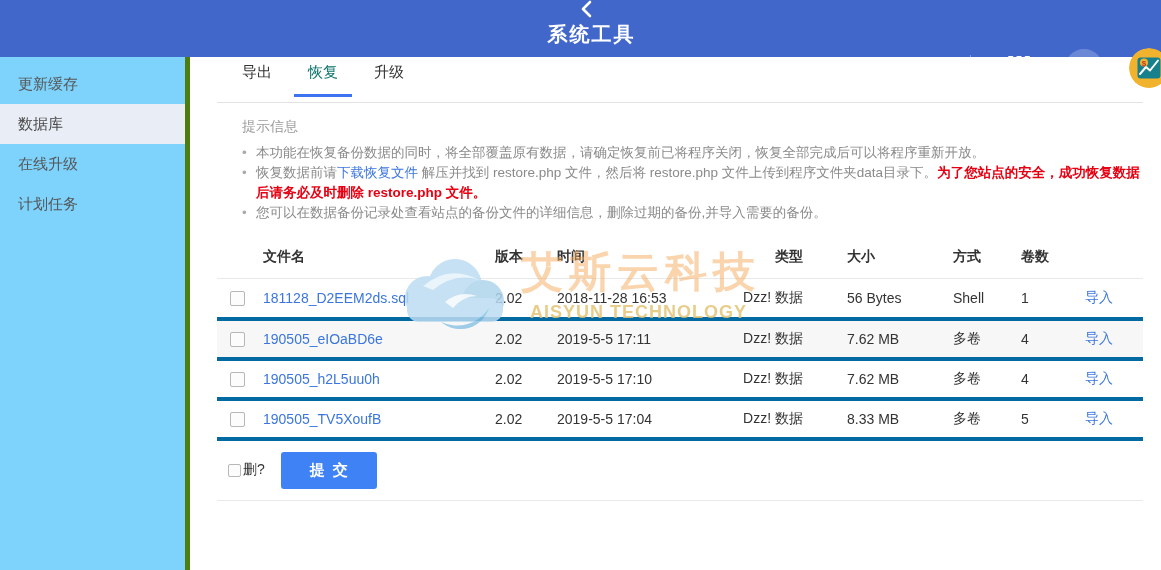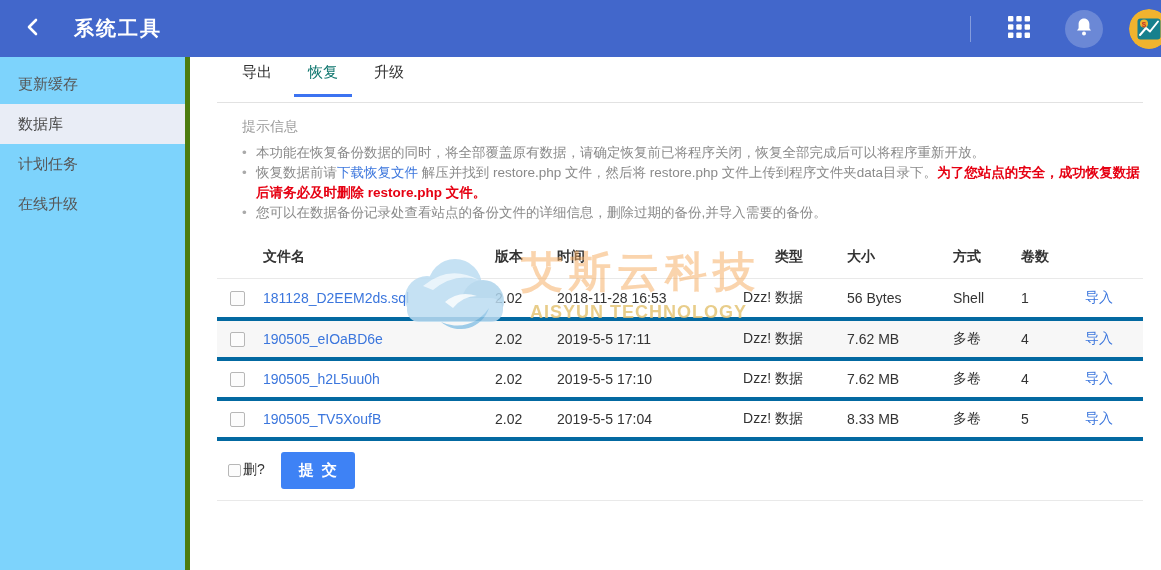--- a/index.html
+++ b/index.html
@@ -1,21 +1,21 @@
 <!DOCTYPE html>
 <html><head>
 <meta charset="utf-8">
 <style>
   * { margin:0; padding:0; box-sizing:border-box; }
   html,body { width:1161px; height:570px; }
   body { font-family:"Liberation Sans","DejaVu Sans",sans-serif; background:#fff; }
   .app { position:relative; width:1161px; height:570px; overflow:hidden; background:#fff; }
 
   
-  .header { position:absolute; top:0; left:0; right:0; height:57px; background:#4267cb; display:flex; align-items:center; z-index:4; }
+  .header { position:absolute; top:0; left:0; right:0; height:57px; background:#4267cb; display:flex; align-items:center; z-index:4;flex-direction:column; }
   .back-btn { width:40px; height:40px; margin-left:12px; background:transparent; border:none; cursor:pointer; display:flex; align-items:center; justify-content:center; }
   .app-title { color:#fff; font-size:20px; font-weight:bold; letter-spacing:2px; margin-left:22px; }
   .header-right { margin-left:auto; display:flex; align-items:center; }
   .header-divider { width:1px; height:26px; background:rgba(255,255,255,0.35); margin-right:28px; }
   .icon-btn { width:40px; height:40px; border:none; background:transparent; cursor:pointer; display:flex; align-items:center; justify-content:center; }
   .bell-wrap { width:38px; height:38px; border-radius:50%; background:rgba(255,255,255,0.22); display:flex; align-items:center; justify-content:center; margin-left:26px; cursor:pointer; border:none; }
   .avatar { width:40px; height:40px; border-radius:50%; margin-left:26px; margin-right:-8px; overflow:hidden; flex:none; cursor:pointer; border:none; padding:0; background:transparent; }
 
   
   .sidebar { position:absolute; top:41px; left:0; bottom:0; width:190px; background:#7dd3fc; border-right:5px solid #4d7c0f; border-top:1px solid #eee; padding-top:22px; }
@@ -45,21 +45,21 @@
   .col-check { padding-left:13px; }
   .col-type  { text-align:right; padding-right:44px; }
   .col-action{ text-align:right; padding-right:30px; }
   tr.highlighted td { background:#f7f7f7; }
   .file-link, .import-link { color:#3b76dd; text-decoration:none; cursor:pointer; }
   input[type="checkbox"] { appearance:none; -webkit-appearance:none; width:15px; height:15px; border:1px solid #b7b7b7; border-radius:2px; background:#fcfcfc; cursor:pointer; vertical-align:middle; }
 
   .table-footer { display:flex; align-items:center; margin-top:11px; padding-left:11px; }
   .del-check { width:13px !important; height:13px !important; }
   .del-label { font-size:14px; color:#333; margin-left:2px; }
-  .submit-btn { width:74px; height:37px; margin-left:16px; background:#3e82f5; border:none; border-radius:3px; color:#fff; font-size:15px; font-weight:bold; letter-spacing:8px; padding-left:8px; cursor:pointer; font-family:inherit; }
+  .submit-btn { width:96px; height:37px; margin-left:16px; background:#3e82f5; border:none; border-radius:3px; color:#fff; font-size:15px; font-weight:bold; letter-spacing:8px; padding-left:8px; cursor:pointer; font-family:inherit; }
   .bottom-divider { margin-top:11px; border-bottom:1px solid #e9e9e9; }
 
   
   .watermark { position:absolute; left:393px; top:246px; width:390px; height:90px; pointer-events:none; z-index:3; }
   .wm-cloud { position:absolute; left:0; top:0; }
   .wm-text { position:absolute; left:128px; top:-2px; font-size:42px; font-weight:bold; color:rgba(245,170,92,0.50); letter-spacing:6px; white-space:nowrap; }
   .wm-sub { position:absolute; left:137px; top:56px; font-size:18px; font-weight:bold; color:rgba(228,196,118,0.85); letter-spacing:1px; white-space:nowrap; }
 </style>
 </head>
 <body>
@@ -112,22 +112,22 @@
             <text x="15" y="17.5" font-size="8" font-weight="bold" fill="#c4372b" text-anchor="middle">$</text>
           </svg>
         </span>
       </button>
     </div>
   </div>
 
   <div class="sidebar">
     <div class="side-item">更新缓存</div>
     <div class="side-item active">数据库</div>
+    <div class="side-item">在线升级</div>
     <div class="side-item">计划任务</div>
-    <div class="side-item">在线升级</div>
   </div>
 
   <div class="main">
 
     <div class="tabs">
       <div class="tab">导出</div>
       <div class="tab active">恢复</div>
       <div class="tab">升级</div>
     </div>
 

